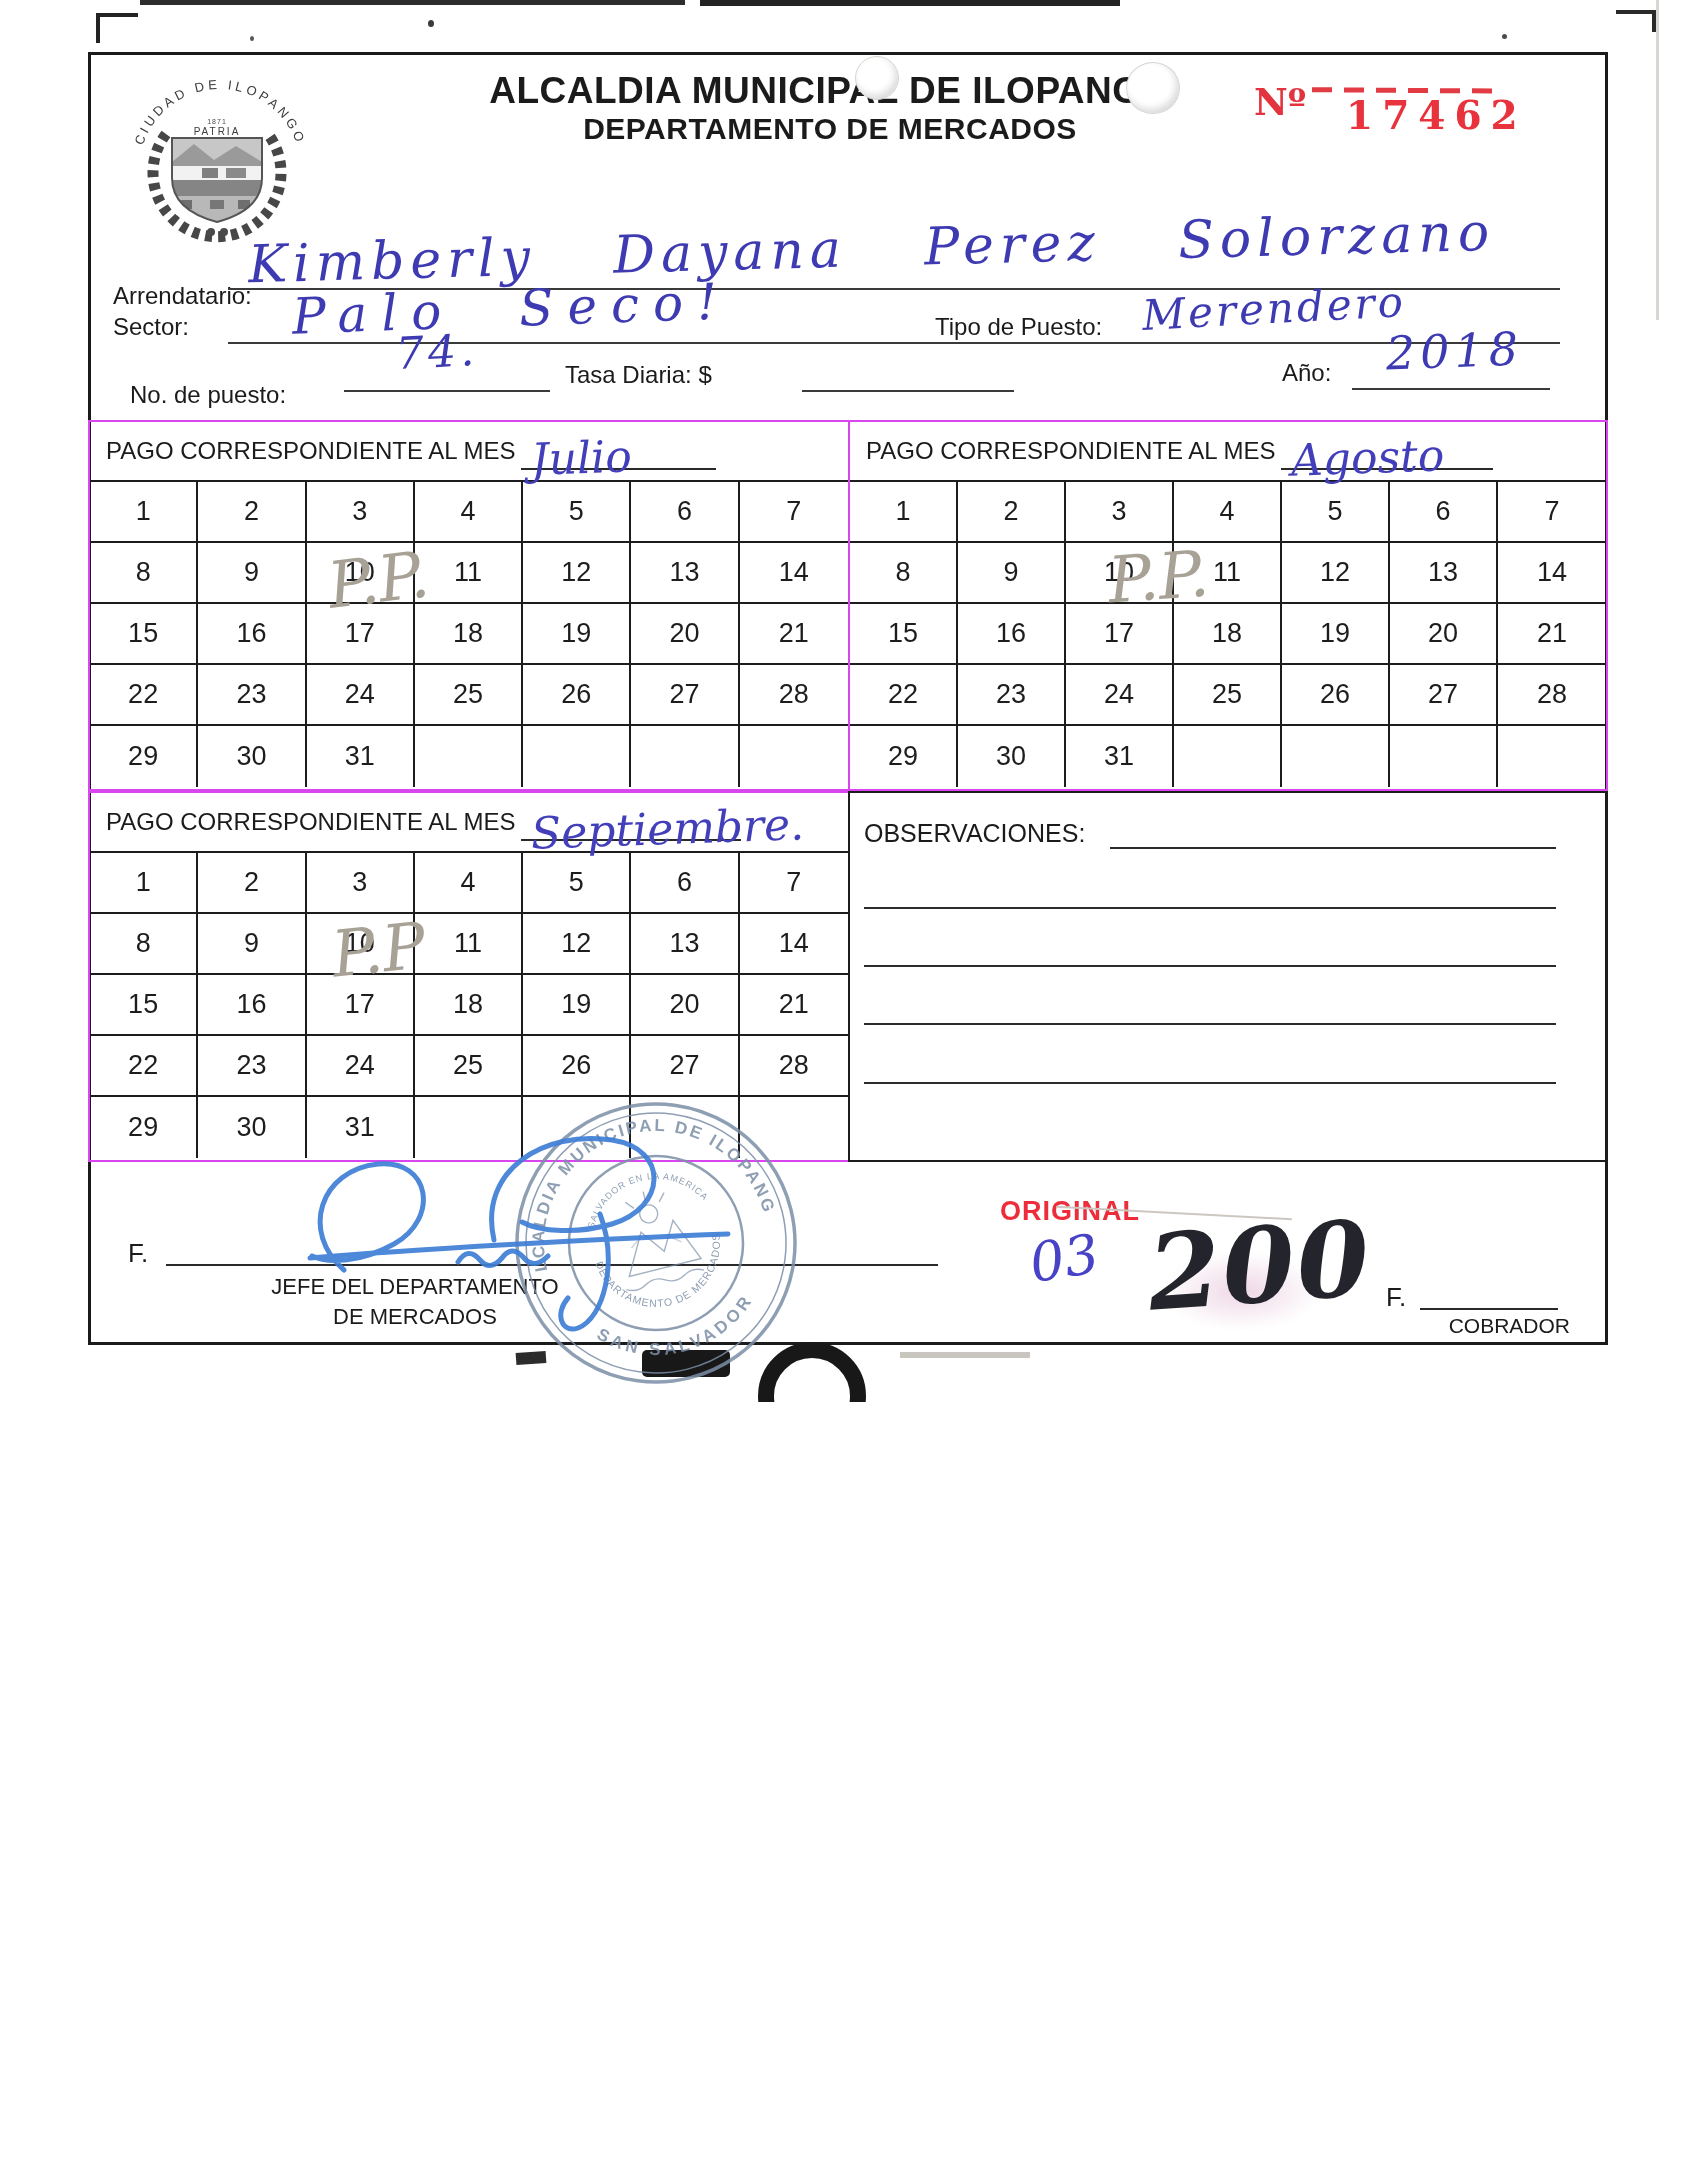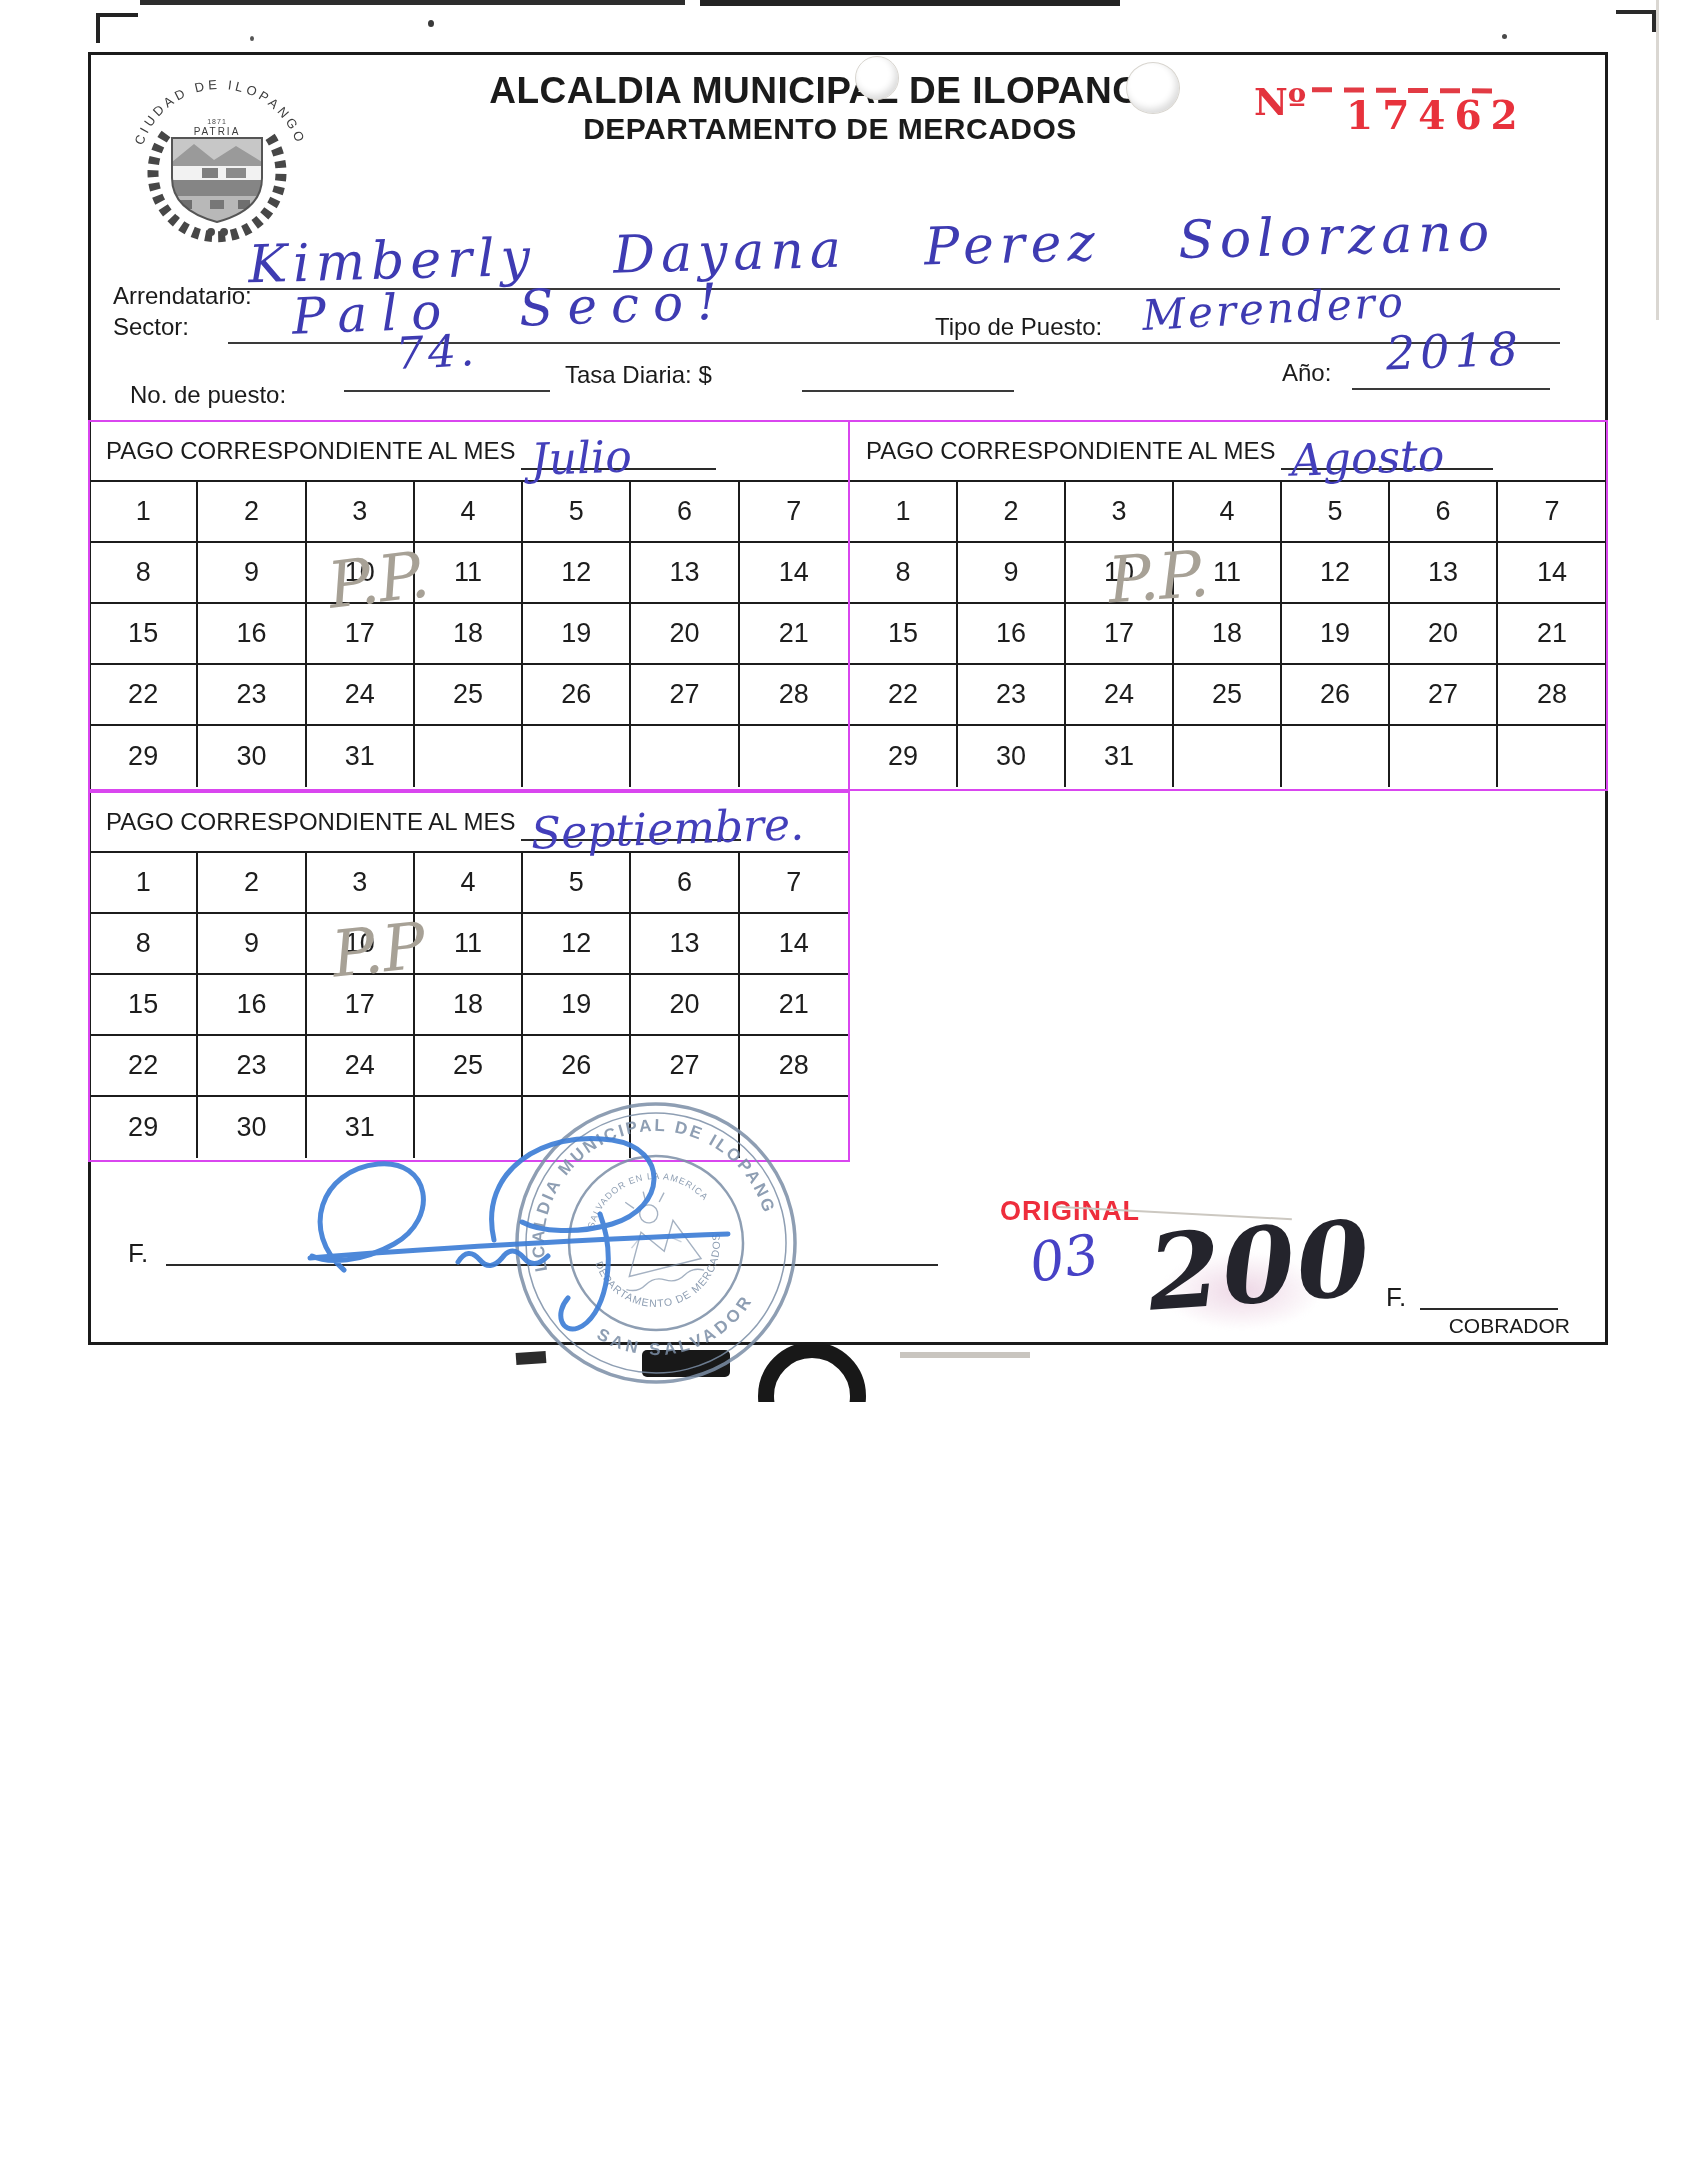--- a/index.html
+++ b/index.html
@@ -342,23 +342,35 @@
         <div class="cal-cell"></div>
         <div class="cal-cell"></div>
         <div class="cal-cell"></div>
       </div>
   </div>
 
   <div class="pp pp-julio">P.P.</div>
   <div class="pp pp-agosto">P.P.</div>
   <div class="pp pp-sept">P.P</div>
 
+  <div class="obs">
+    <div class="obs-label">OBSERVACIONES:</div>
+    <div class="obs-line obs-line0"></div>
+    <div class="obs-line obs-line1"></div>
+    <div class="obs-line obs-line2"></div>
+    <div class="obs-line obs-line3"></div>
+    <div class="obs-line obs-line4"></div>
+  </div>
 
   <div class="f-label f-left-label">F.</div>
   <div class="f-left-line"></div>
+  <div class="role-left">
+    <div>JEFE DEL DEPARTAMENTO</div>
+    <div>DE MERCADOS</div>
+  </div>
 
   <div class="original">ORIGINAL</div>
   <div class="original-line"></div>
   <div class="hv-03">03</div>
   <div class="smudge"></div>
   <div class="hv-200">200</div>
 
   <div class="f-label f-right-label">F.</div>
   <div class="f-right-line"></div>
   <div class="role-right">COBRADOR</div>

